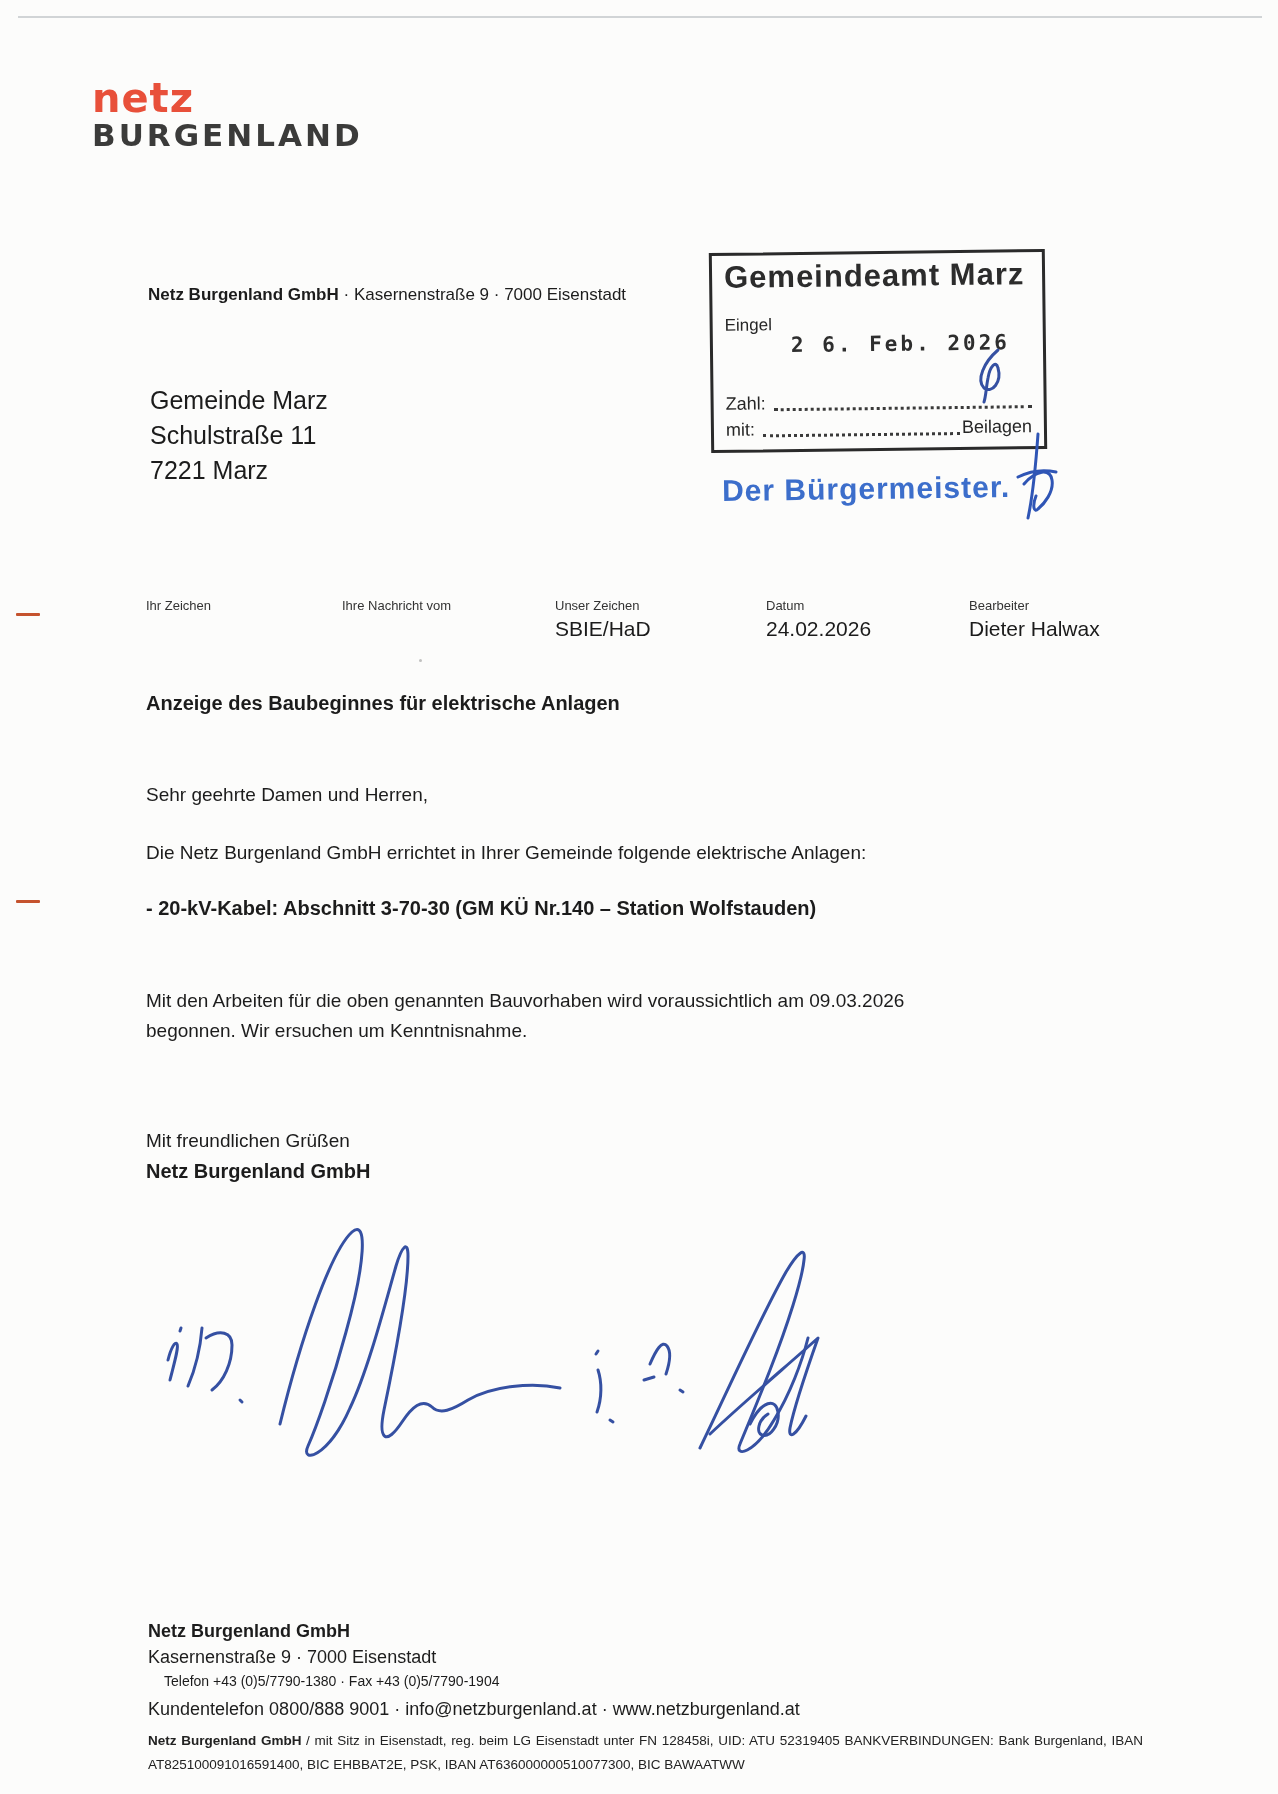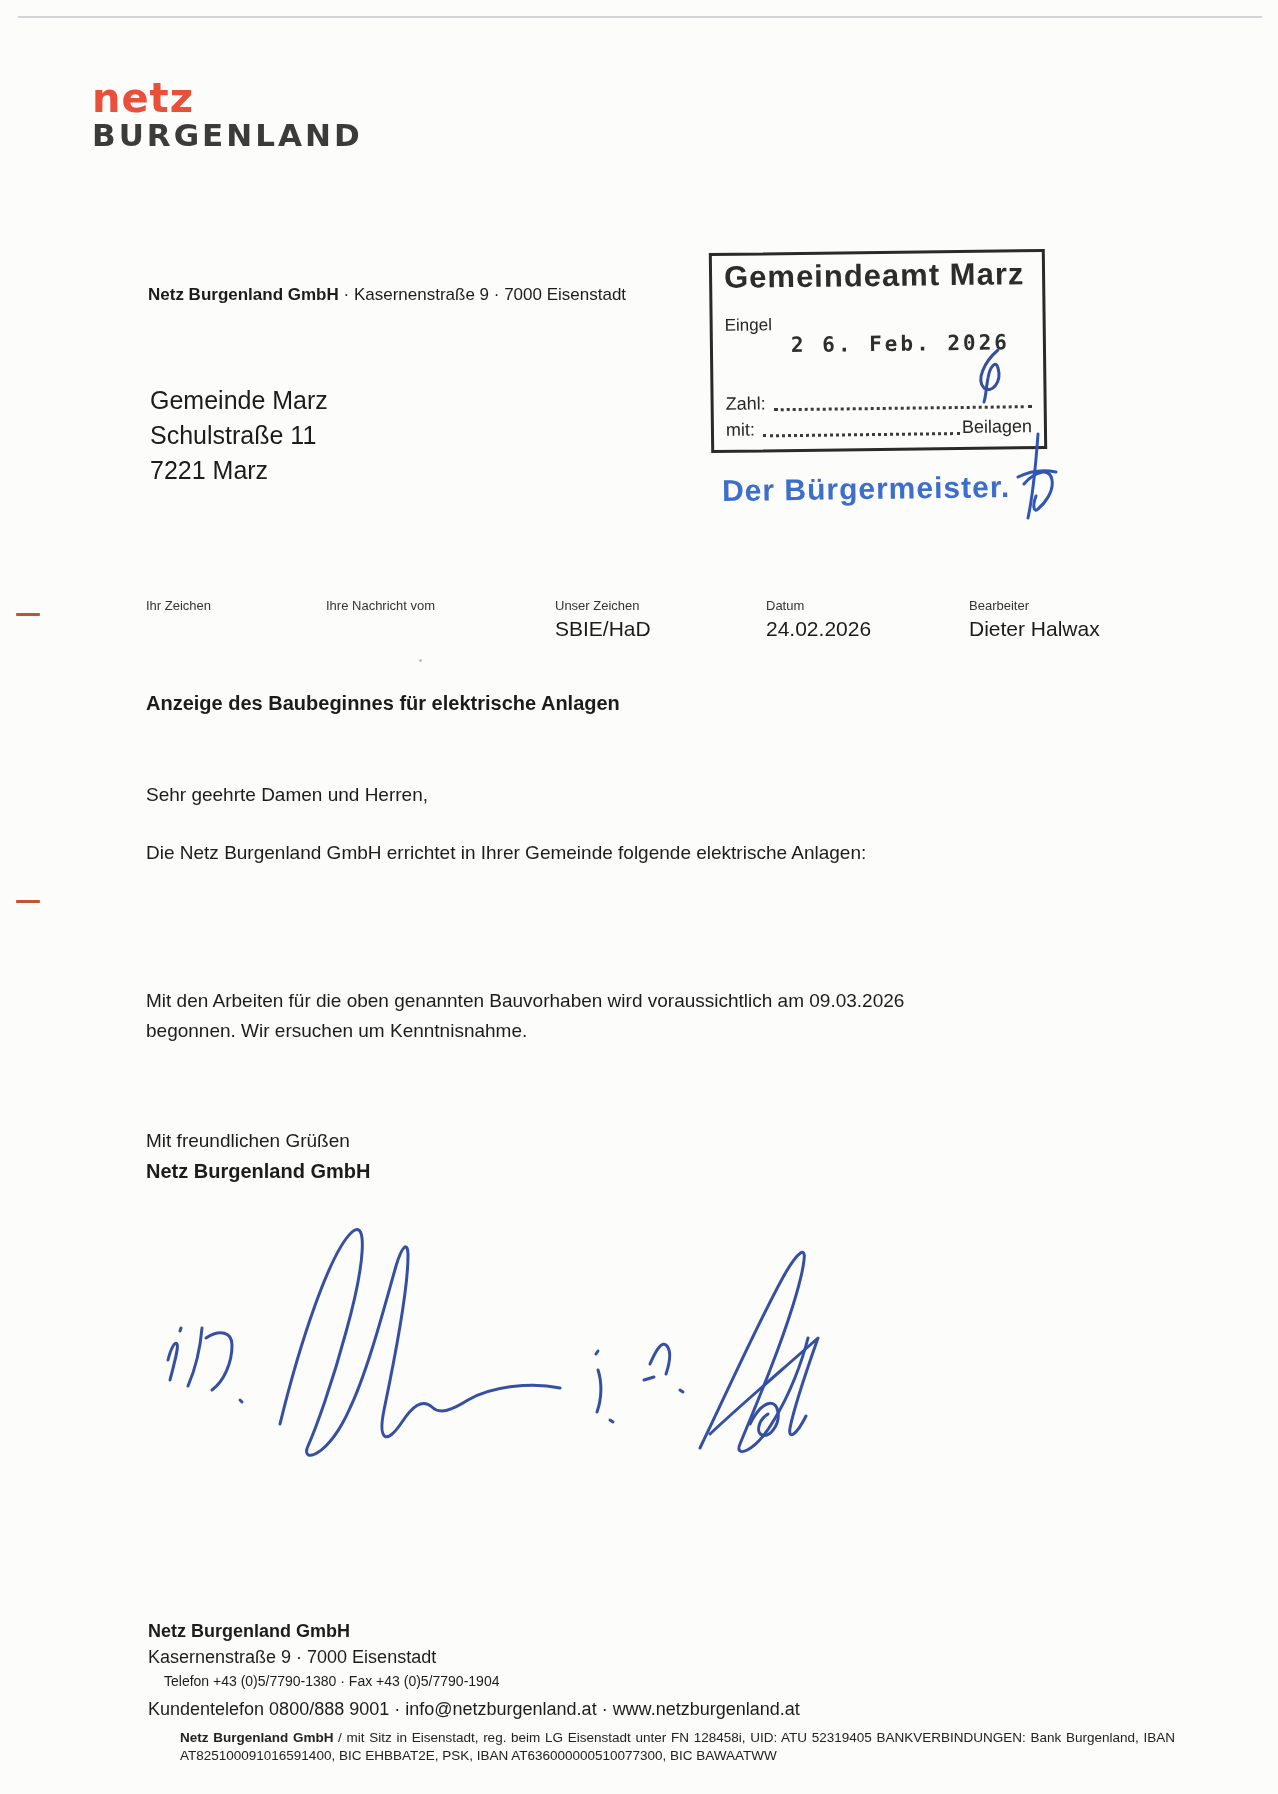--- a/index.html
+++ b/index.html
@@ -47,38 +47,38 @@
 
   .bluesvg{stroke:#3550a2;stroke-width:3;fill:none;stroke-linecap:round;stroke-linejoin:round;}
   .phi-svg{left:968px;top:344px;}
   .squiggle-svg{left:1008px;top:430px;}
   .sig-svg{left:140px;top:1212px;}
 
   
   .refcol{top:598px;}
   .refcol .lab{font-size:13px;color:#333;}
   .refcol .val{font-size:21px;margin-top:4px;color:#1b1b1b;}
-  .c0{left:146px;} .c1{left:326px;} .c2{left:540px;margin-left:15px;} .c3{left:766px;} .c4{left:969px;}
+  .c0{left:146px;} .c1{left:342px;} .c2{left:540px;margin-left:15px;} .c3{left:766px;} .c4{left:969px;}
 
   .subject{left:146px;top:692px;font-size:20px;font-weight:bold;}
   .saluting{left:146px;top:784px;font-size:19px;}
   .intro{left:146px;top:842px;font-size:19px;}
   .project{left:146px;top:897px;font-size:20px;font-weight:bold;}
   .schedule{left:146px;top:986px;width:910px;font-size:19px;line-height:30px;}
   .schedule b{font-weight:normal;}
   .closing{left:146px;top:1130px;font-size:19px;}
   .company-sign{left:146px;top:1160px;font-size:20px;font-weight:bold;}
 
   
   .foot-company{left:148px;top:1621px;font-size:18px;font-weight:bold;}
   .foot-line1{left:148px;top:1647px;font-size:18px;}
   .foot-line2{left:164px;top:1673px;font-size:14px;}
   .foot-line3{left:148px;top:1699px;font-size:18px;}
-  .legal{left:148px;top:1729px;width:995px;font-size:13.5px;line-height:18px;
-    text-align:justify;color:#222;margin-left:32px;}
+  .legal{left:148px;top:1729px;width:995px;font-size:13.5px;line-height:24px;
+    text-align:justify;color:#222;}
   .legal b{font-weight:bold;}
 </style>
 </head>
 <body>
 
 <div class="page">
 
   <div class="abs scanline"></div>
   <div class="abs dot-artifact"></div>
   <div class="abs foldmark fold1"></div>
@@ -140,20 +140,21 @@
     <div class="val">24.02.2026</div>
   </div>
   <div class="abs refcol c4">
     <div class="lab">Bearbeiter</div>
     <div class="val">Dieter Halwax</div>
   </div>
 
   <div class="abs subject">Anzeige des Baubeginnes für elektrische Anlagen</div>
   <div class="abs saluting">Sehr geehrte Damen und Herren,</div>
   <div class="abs intro">Die Netz Burgenland GmbH errichtet in Ihrer Gemeinde folgende elektrische Anlagen:</div>
+  <div class="abs project">- 20-kV-Kabel: Abschnitt 3-70-30 (GM KÜ Nr.140 – Station Wolfstauden)</div>
   <div class="abs schedule">
     <span>Mit den Arbeiten für die oben genannten Bauvorhaben wird voraussichtlich am </span><b>09.03.2026</b>
     <div>begonnen. Wir ersuchen um Kenntnisnahme.</div>
   </div>
   <div class="abs closing">Mit freundlichen Grüßen</div>
   <div class="abs company-sign">Netz Burgenland GmbH</div>
 
   <svg class="abs sig-svg" width="690" height="265" viewBox="0 0 690 265">
 
     <path class="bluesvg" d="M28,148 C31,136 35,129 37,132 C39,135 34,152 30,168"></path>

